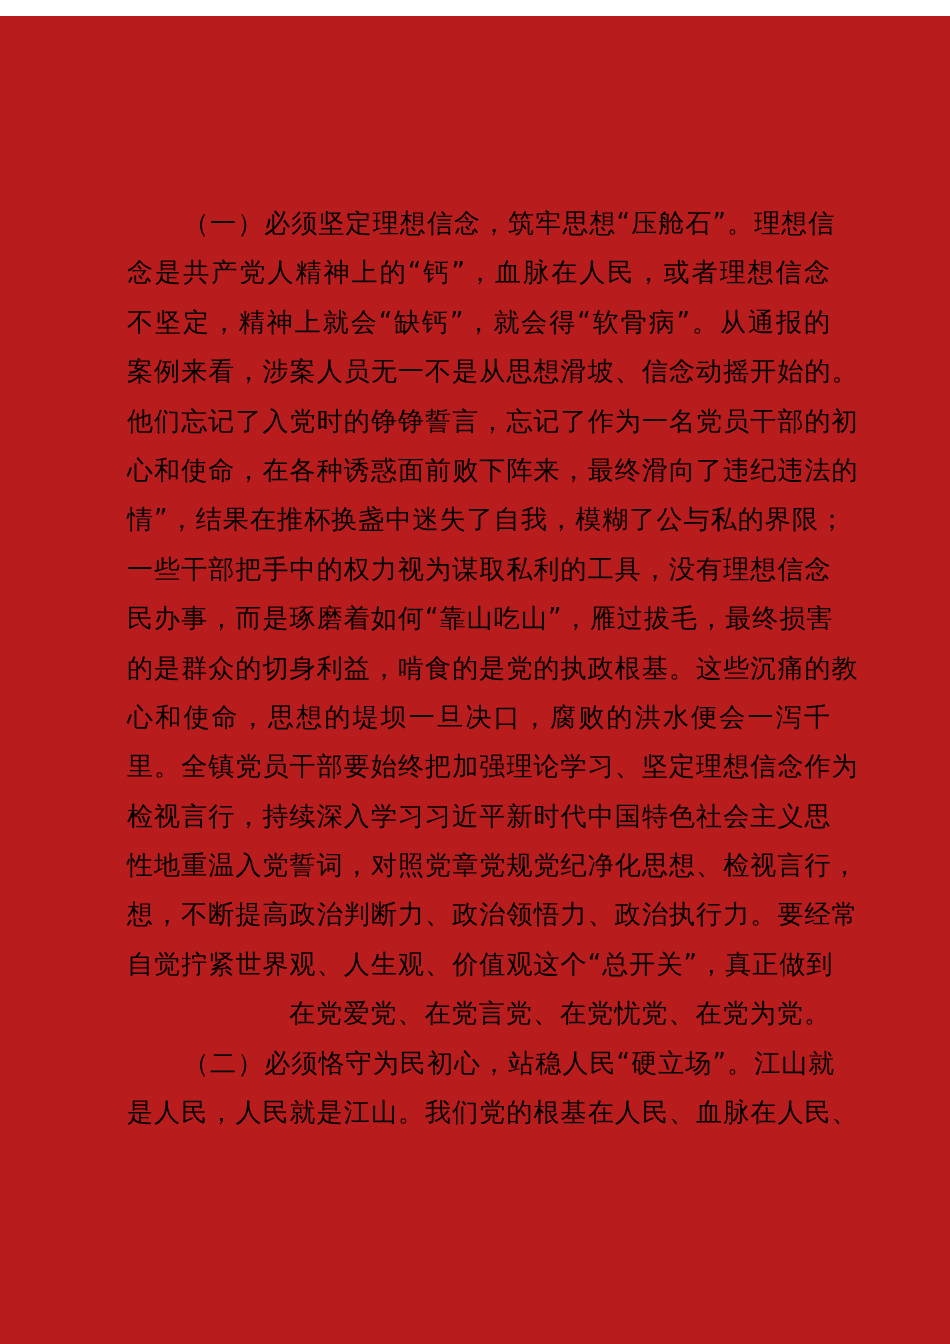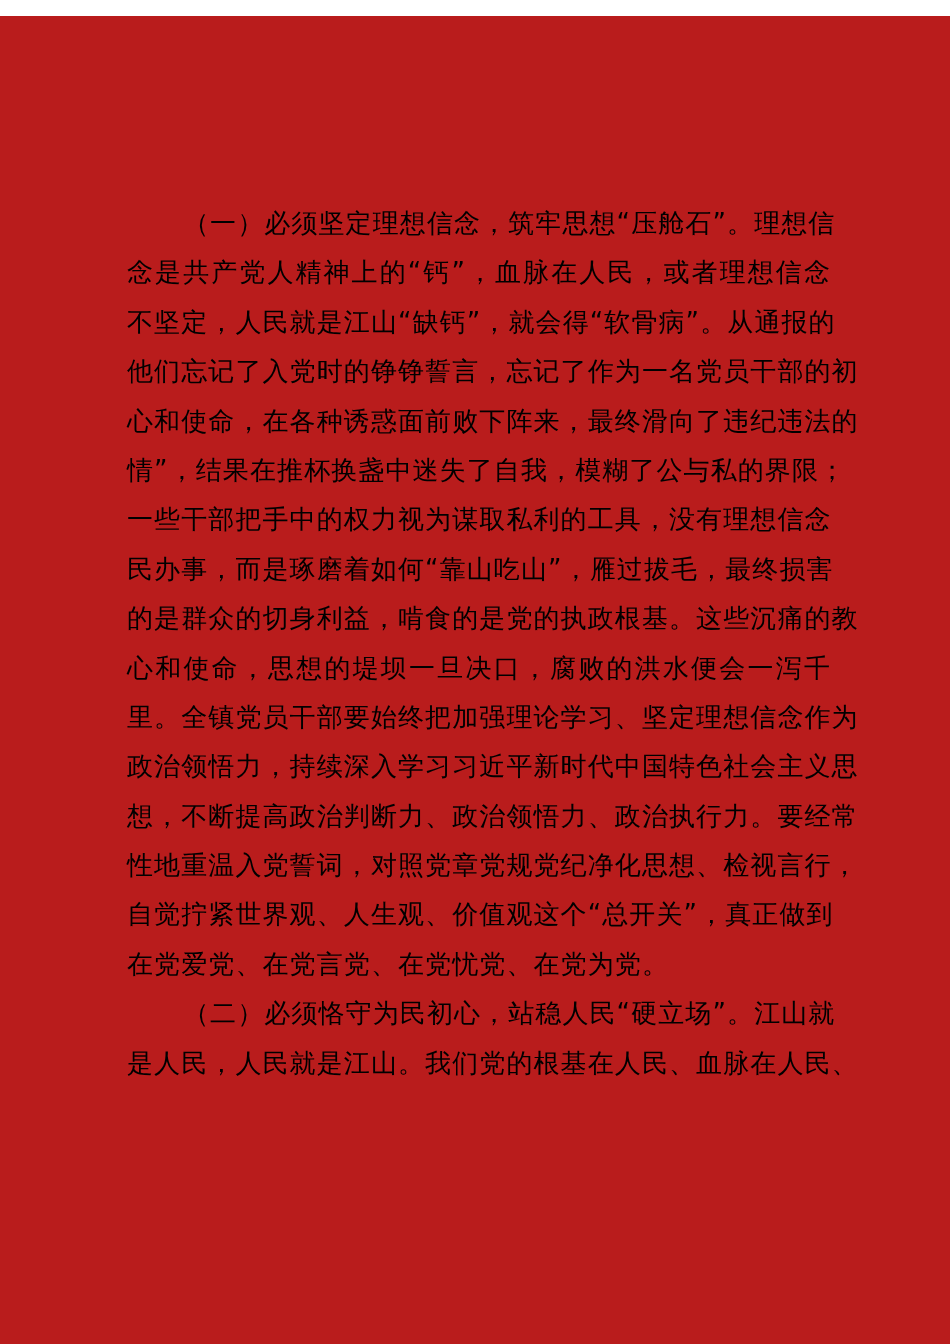--- a/index.html
+++ b/index.html
@@ -28,50 +28,52 @@
       left: 127px;
       top: 183px;
       width: 704px;
     }
     .line {
       height: 49.4px;
       line-height: 49.4px;
       font-size: 26px;
       white-space: nowrap;
       letter-spacing: 1.1px;
+      text-align: right;
     }
     .line.justify {
       text-align: justify;
       text-align-last: justify;
     }
     .line.indent {
       padding-left: 56px;
     }
   </style>
 </head>
 <body>
 
 <div class="page">
   <div class="content">
 
     <div class="paragraph">
       <div class="line justify indent">（一）必须坚定理想信念，筑牢思想“压舱石”。理想信</div>
       <div class="line justify">念是共产党人精神上的“钙”，血脉在人民，或者理想信念</div>
-      <div class="line justify">不坚定，人民就是江山“缺钙”，就会得“软骨病”。从通报的</div>
+      <div class="line justify">不坚定，精神上就会“缺钙”，就会得“软骨病”。从通报的</div>
+      <div class="line justify">案例来看，涉案人员无一不是从思想滑坡、信念动摇开始的。</div>
       <div class="line justify">他们忘记了入党时的铮铮誓言，忘记了作为一名党员干部的初</div>
       <div class="line justify">心和使命，在各种诱惑面前败下阵来，最终滑向了违纪违法的</div>
       <div class="line justify">情”，结果在推杯换盏中迷失了自我，模糊了公与私的界限；</div>
       <div class="line justify">一些干部把手中的权力视为谋取私利的工具，没有理想信念</div>
       <div class="line justify">民办事，而是琢磨着如何“靠山吃山”，雁过拔毛，最终损害</div>
       <div class="line justify">的是群众的切身利益，啃食的是党的执政根基。这些沉痛的教</div>
       <div class="line justify">心和使命，思想的堤坝一旦决口，腐败的洪水便会一泻千</div>
       <div class="line justify">里。全镇党员干部要始终把加强理论学习、坚定理想信念作为</div>
-      <div class="line justify">政治领悟力，持续深入学习习近平新时代中国特色社会主义思</div>
+      <div class="line justify">检视言行，持续深入学习习近平新时代中国特色社会主义思</div>
+      <div class="line justify">性地重温入党誓词，对照党章党规党纪净化思想、检视言行，</div>
       <div class="line justify">想，不断提高政治判断力、政治领悟力、政治执行力。要经常</div>
-      <div class="line justify">性地重温入党誓词，对照党章党规党纪净化思想、检视言行，</div>
       <div class="line justify">自觉拧紧世界观、人生观、价值观这个“总开关”，真正做到</div>
       <div class="line">在党爱党、在党言党、在党忧党、在党为党。</div>
     </div>
 
     <div class="paragraph">
       <div class="line justify indent">（二）必须恪守为民初心，站稳人民“硬立场”。江山就</div>
       <div class="line justify">是人民，人民就是江山。我们党的根基在人民、血脉在人民、</div>
     </div>
 
   </div>

